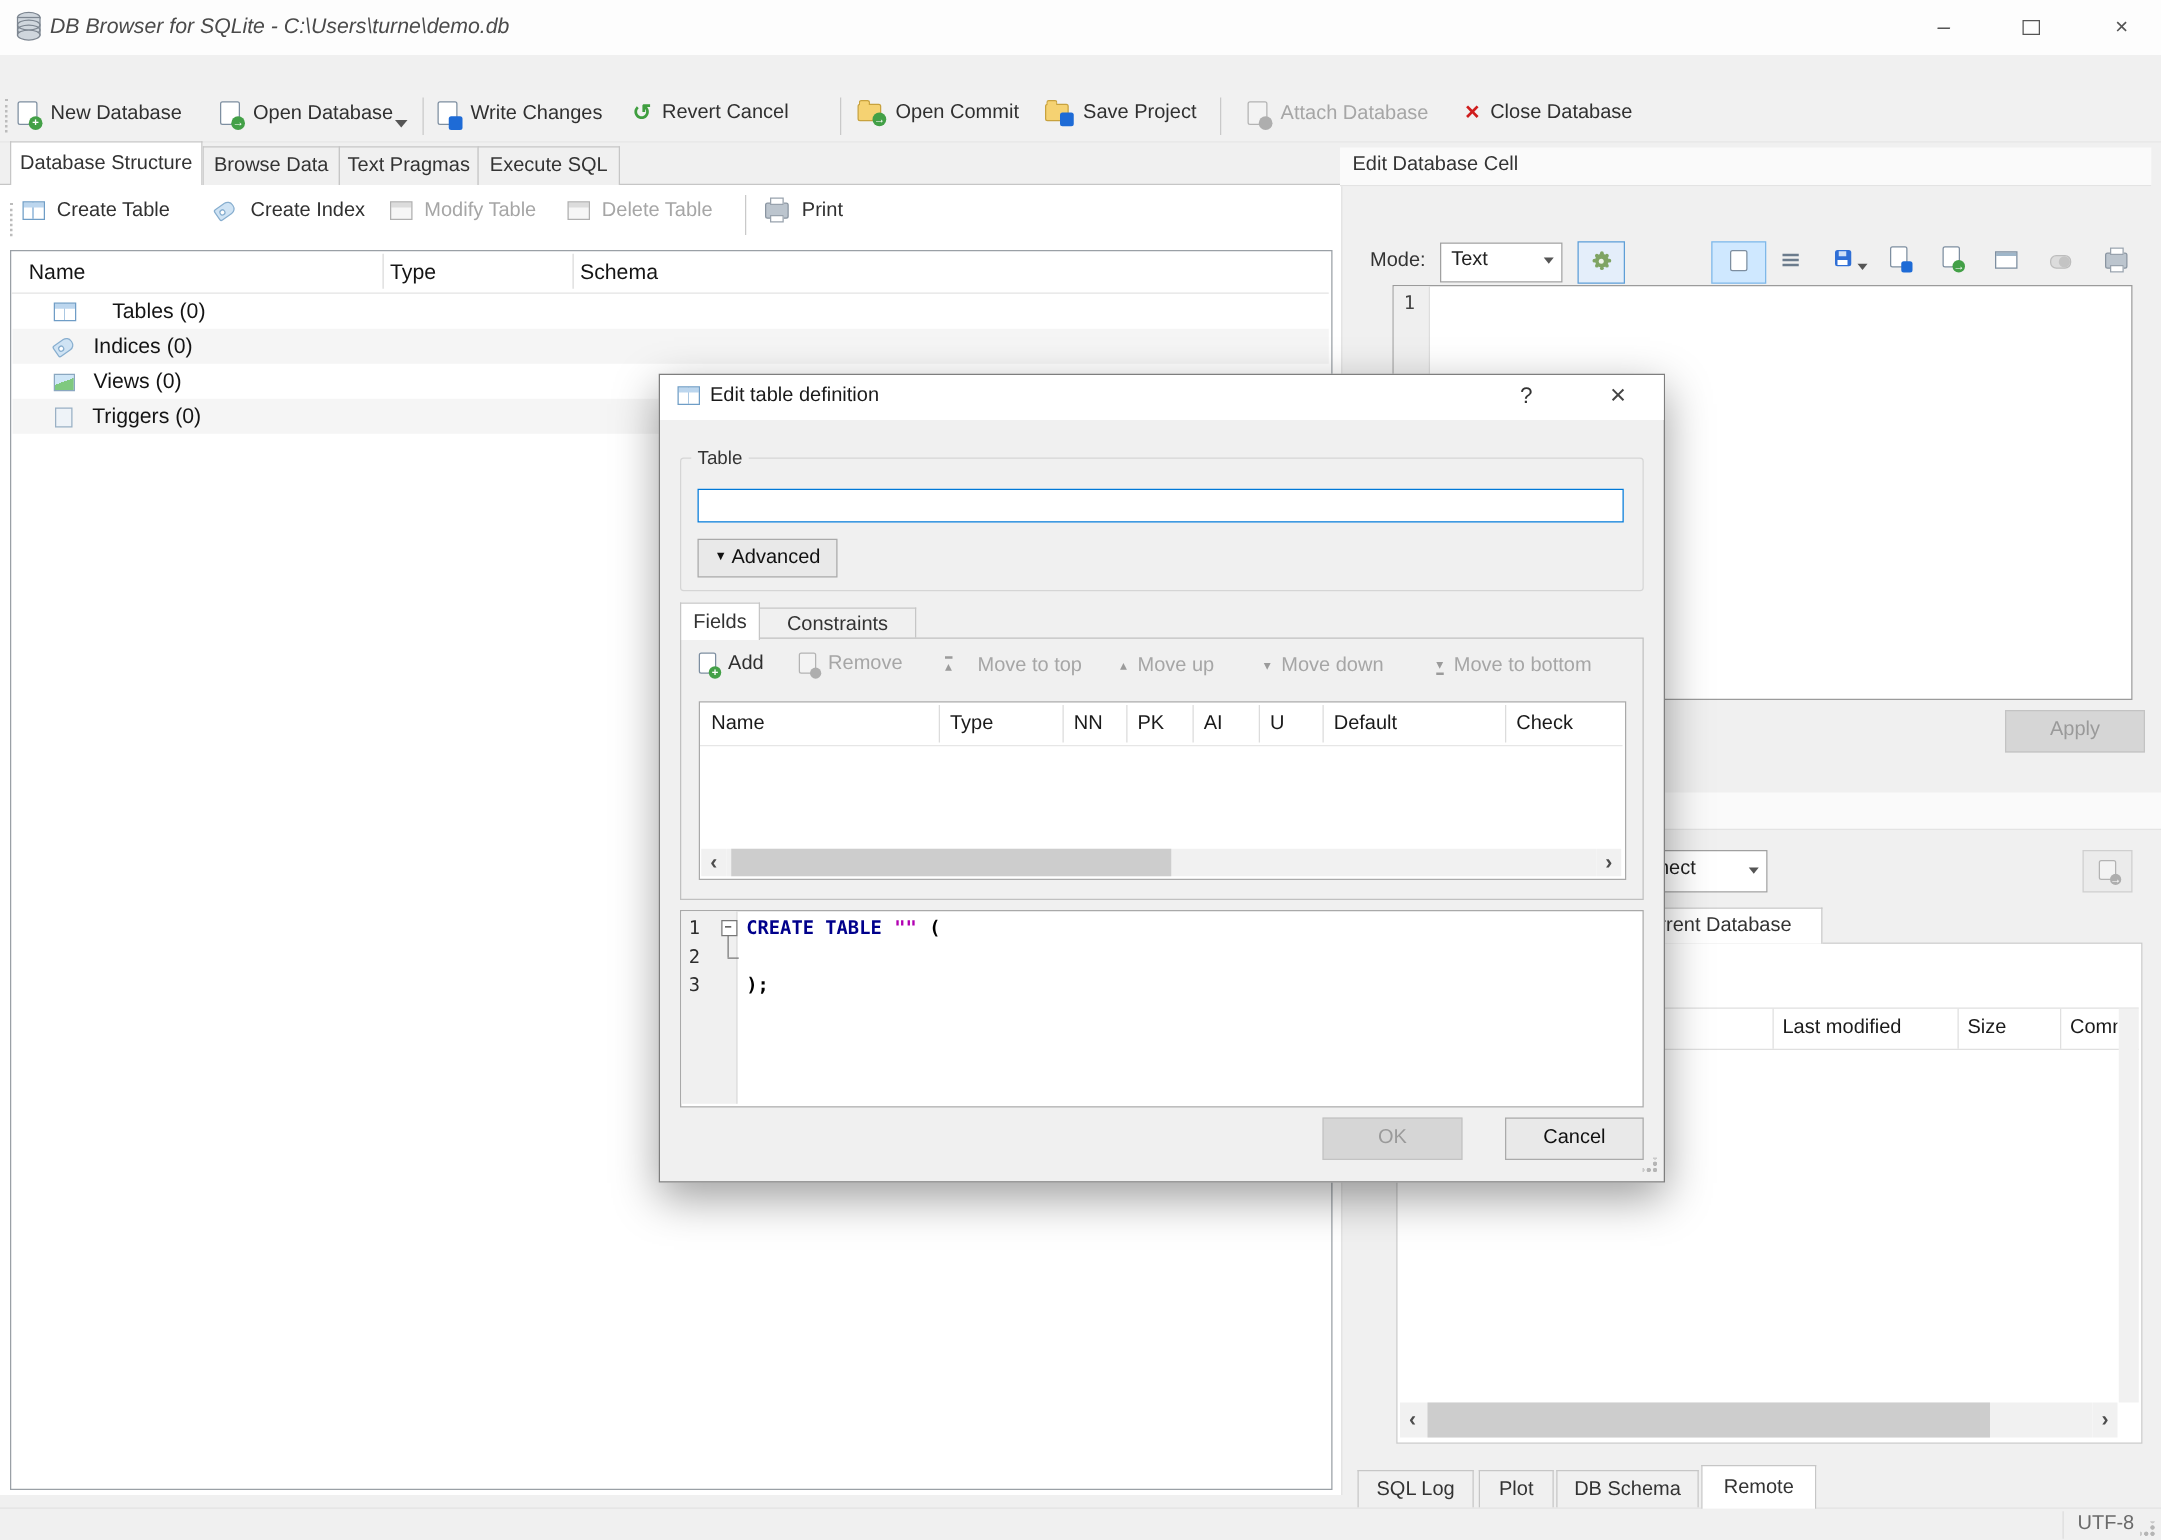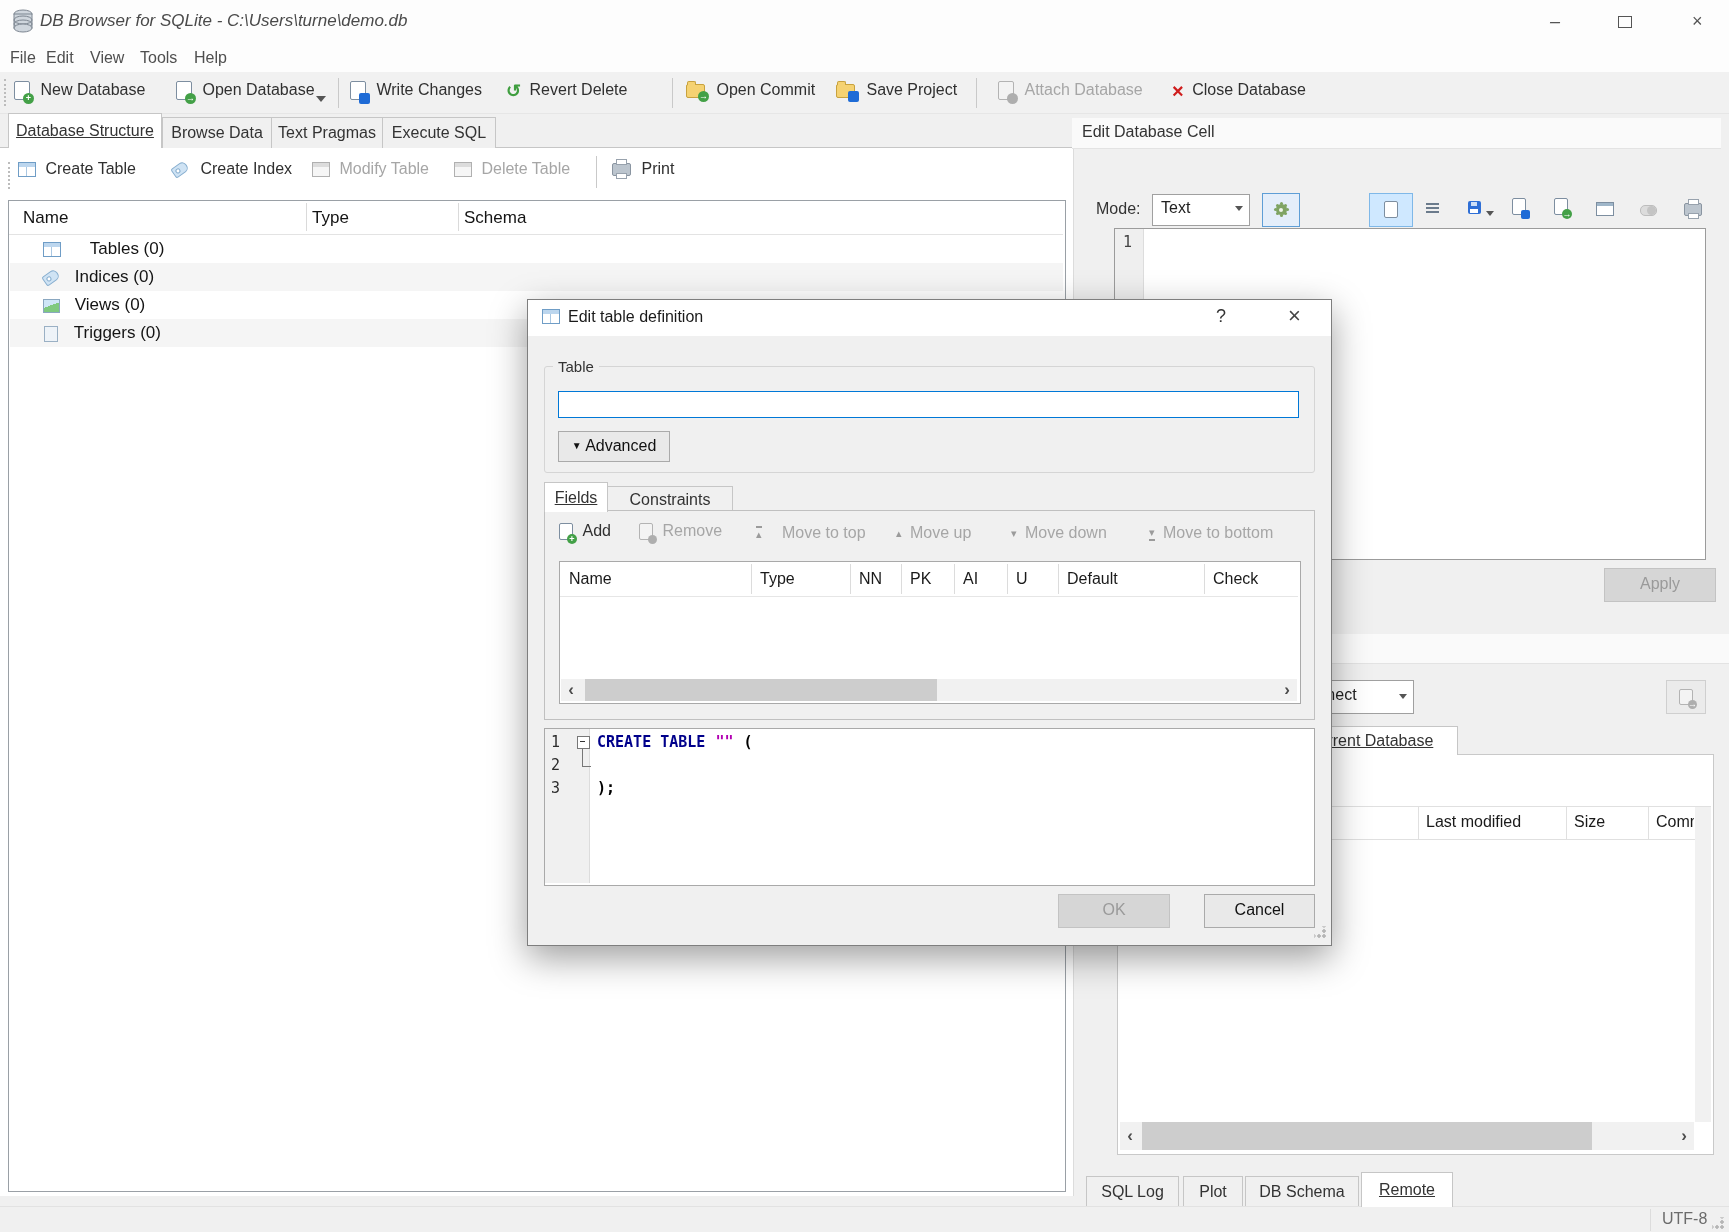--- a/index.html
+++ b/index.html
@@ -57,21 +57,21 @@
   .ddarrow{display:inline-block;width:0;height:0;border-left:5px solid transparent;border-right:5px solid transparent;border-top:6px solid #555;}
   .lines3{display:inline-block;width:13px;height:2px;background:#6b7b8c;box-shadow:0 4px 0 #6b7b8c,0 8px 0 #6b7b8c;vertical-align:top;margin-top:3px;}
   .winico{display:inline-block;width:16px;height:12px;border:1px solid #7d8ea0;background:linear-gradient(#9fb6c9 3px,#fff 3px);vertical-align:middle;position:relative;}
   .togico{display:inline-block;width:15px;height:9px;border-radius:5px;background:#dcdcdc;border:1px solid #bdbdbd;position:relative;vertical-align:middle;}
   .togico::after{content:'';position:absolute;right:0;top:0;width:9px;height:9px;border-radius:50%;background:#c4c4c4;}
   .movearrow{font-size:11px;color:#9b9b9b;vertical-align:middle;display:inline-block;}
   .bartop{border-top:2px solid #9b9b9b;padding-top:0px;}
   .barbot{border-bottom:2px solid #9b9b9b;}
   
   .tab{background:#f0f0f0;border:1px solid #c6c6c6;border-bottom:none;text-align:center;font-size:16px;color:#333;}
-  .tab.active{background:#fff;z-index:3;text-decoration:underline;}
+  .tab.active{background:#fff;z-index:3;}
   .tabline{height:1px;background:#c6c6c6;}
   
   .leftpanel{left:0;top:148px;width:1073px;height:1048px;background:#ffffff;border-right:1px solid #dcdcdc;}
   .treetable{left:8px;top:52px;width:1056px;height:990px;border:1px solid #9aa0a6;background:#fff;}
   .tree-head{font-size:17px;color:#141414;}
   .tree-row{height:28px;line-height:28px;font-size:17px;color:#141414;}
   .dockheader{background:#fafafa;border-bottom:1px solid #e3e3e3;}
   .dockheader .t{font-size:16px;color:#333;}
   .btn{background:#e9e9e9;border:1px solid #aaaaaa;text-align:center;font-size:16px;color:#111;}
   .btn.disabled{background:#d6d6d6;border-color:#c3c3c3;color:#9a9a9a;}
@@ -114,27 +114,20 @@
       <ellipse cx="11" cy="11" rx="9" ry="4" fill="none" stroke="#7d8691"></ellipse>
       <ellipse cx="11" cy="15" rx="9" ry="4" fill="none" stroke="#7d8691"></ellipse>
       <ellipse cx="11" cy="19" rx="9" ry="4" fill="#cfd6dd" stroke="#7d8691"></ellipse>
     </svg>
     <span class="abs txt title-text">DB Browser for SQLite - C:\Users\turne\demo.db</span>
     <div class="abs winbtn" style="left:1538px;top:8px">–</div>
     <div class="abs winbtn" style="left:1608px;top:8px"><span class="maxico"></span></div>
     <div class="abs winbtn" style="left:1680px;top:8px">×</div>
   </div>
 
-  <div class="abs menubar">
-    <span class="abs menu-item txt" style="left:8px">File</span>
-    <span class="abs menu-item txt" style="left:44px">Edit</span>
-    <span class="abs menu-item txt" style="left:88px">View</span>
-    <span class="abs menu-item txt" style="left:138px">Tools</span>
-    <span class="abs menu-item txt" style="left:192px">Help</span>
-  </div>
 
   <div class="abs maintoolbar">
     <div class="abs handle" style="left:4px;top:7px;height:27px"></div>
 
     <div class="abs" style="left:14px;top:9px">
       <span class="pg"><span class="badge g">+</span></span>
       <span class="tbtn-label" style="margin-left:6px">New Database</span>
     </div>
     <div class="abs" style="left:176px;top:9px">
       <span class="pg"><span class="badge g">→</span></span>
@@ -142,21 +135,21 @@
     </div>
     <div class="abs ddarrow" style="left:316px;top:24px"></div>
     <div class="abs vsep" style="left:338px;top:6px;height:30px"></div>
 
     <div class="abs" style="left:350px;top:9px">
       <span class="pg"><span class="badge b sq"></span></span>
       <span class="tbtn-label" style="margin-left:6px">Write Changes</span>
     </div>
     <div class="abs" style="left:506px;top:9px">
       <span class="greenrot">↺</span>
-      <span class="tbtn-label" style="margin-left:4px">Revert Delete</span>
+      <span class="tbtn-label" style="margin-left:4px">Revert Cancel</span>
     </div>
     <div class="abs vsep" style="left:672px;top:6px;height:30px"></div>
 
     <div class="abs" style="left:686px;top:9px">
       <span class="fold"><span class="badge g">→</span></span>
       <span class="tbtn-label" style="margin-left:7px">Open Commit</span>
     </div>
     <div class="abs" style="left:836px;top:9px">
       <span class="fold"><span class="badge b sq"></span></span>
       <span class="tbtn-label" style="margin-left:7px">Save Project</span>

